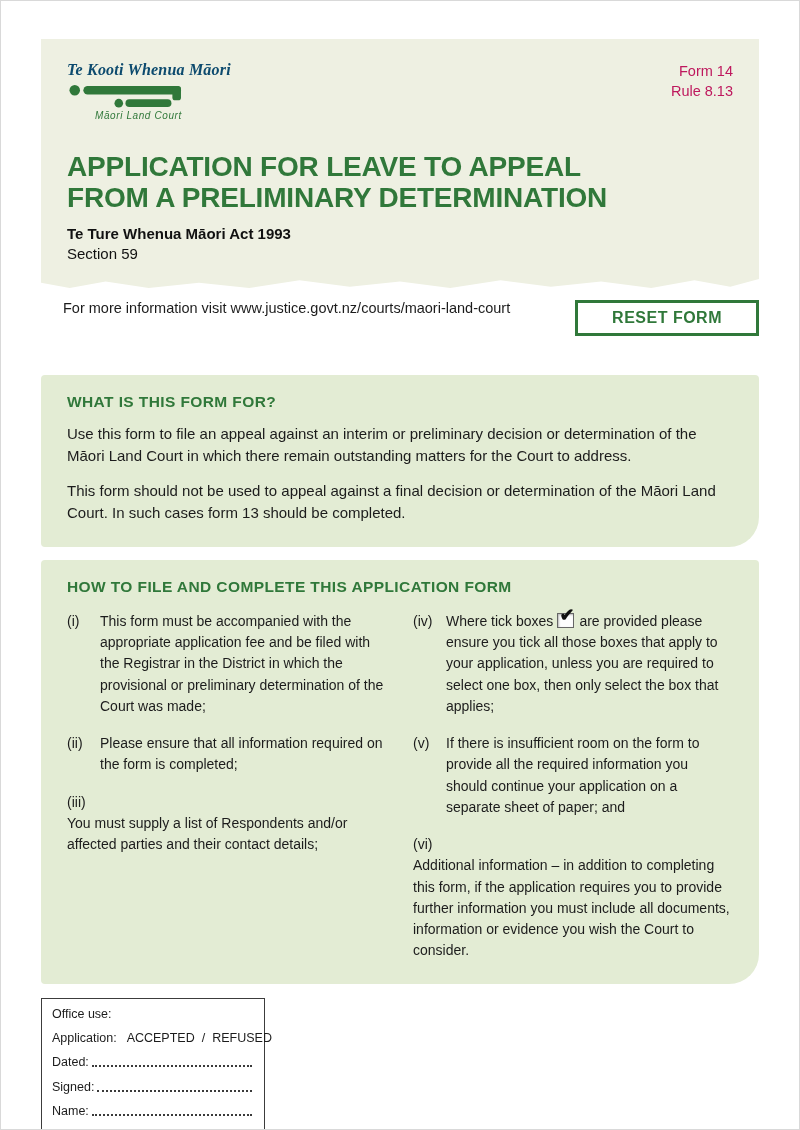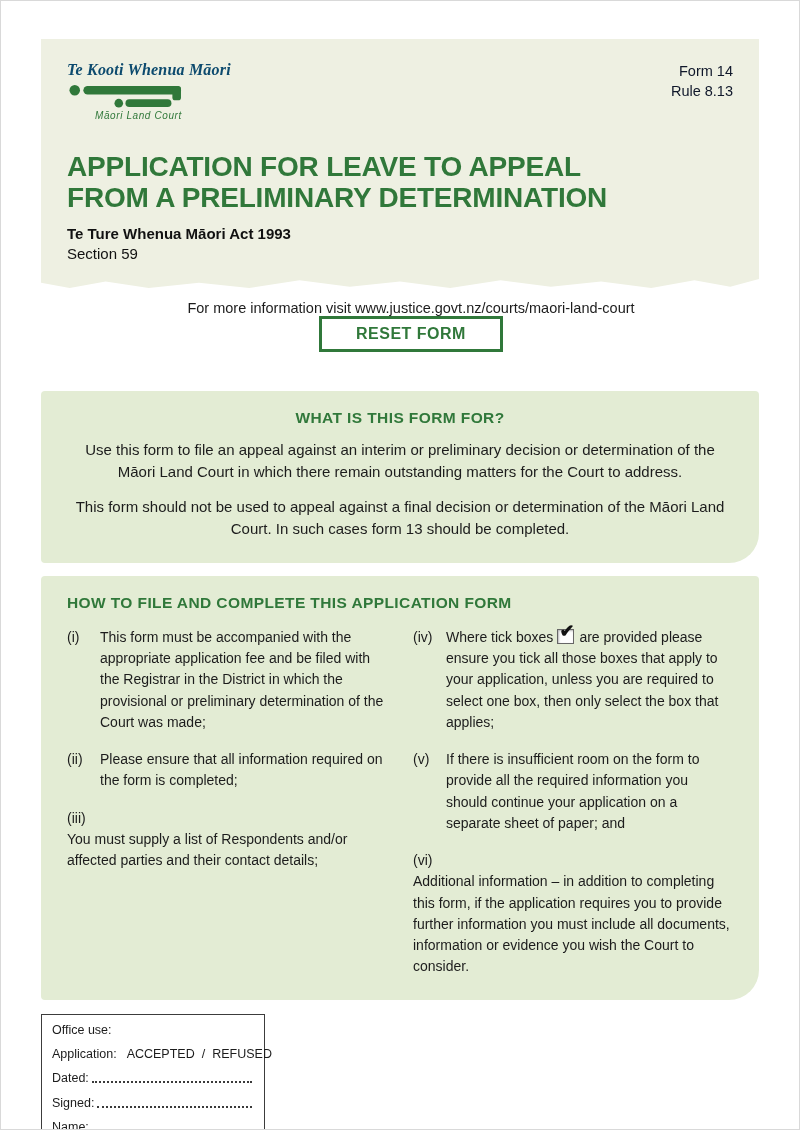--- a/index.html
+++ b/index.html
@@ -21,46 +21,46 @@
   .header-top { display:flex; justify-content:space-between; align-items:flex-start; }
   .logo-title {
     font-family:"Liberation Serif", serif; font-style:italic; font-weight:bold;
     color:#0c4a6e; font-size:16px; letter-spacing:.2px;
   }
   .logo-mark { margin:4px 0 1px 2px; display:block; }
   .logo-sub {
     font-family:Liberation Sans, sans-serif; font-style:italic; color:#30783a;
     font-size:10px; letter-spacing:.6px; margin-left:28px;
   }
-  .form-meta { text-align:right; font-size:14.5px; line-height:1.4; color:#0f172a; }
+  .form-meta { text-align:right; font-size:14.5px; line-height:1.4; color:#be185d; }
   .page-title {
     color:#30783a; font-size:28px; font-weight:bold; line-height:1.12;
     letter-spacing:-0.2px; margin-top:30px;
   }
   .act-name { font-weight:bold; font-size:15px; margin-top:11px; color:#111; }
   .section-no { font-size:15px; margin-top:3px; color:#111; }
 
   
-  .info-row { display:flex; align-items:center; justify-content:space-between;
-    margin-top:8px; padding-left:22px;flex-direction:column; }
+  .info-row { display:flex; justify-content:space-between;
+    margin-top:8px; padding-left:22px; }
   .info-text { font-size:14.5px; }
   .reset-btn {
     border:3px solid #30783a; background:#fff; color:#30783a;
     font-family:"Liberation Sans", sans-serif;
     font-weight:bold; font-size:16px; letter-spacing:.5px;
     padding:6px 34px; cursor:pointer;
   }
   .divider { height:3px; background:#30783a; margin-top:9px; }
 
   
   .panel {
     background:#e3ecd4; border-radius:4px 4px 30px 4px;
     padding:18px 26px 22px;
   }
-  .panel-1 { margin-top:30px;text-align:center; }
+  .panel-1 { margin-top:30px; }
   .panel-2 { margin-top:13px; }
   .panel-heading {
     color:#30783a; font-size:15.5px; font-weight:bold; letter-spacing:.4px;
   }
   .panel p { font-size:15px; line-height:1.5; margin-top:12px; max-width:684px; }
 
   .cols { display:flex; gap:26px; margin-top:15px; }
   .col { flex:1; }
   .instr { display:flex; font-size:14px; line-height:1.52; margin-bottom:16px; }
   .instr:last-child { margin-bottom:0;flex-direction:column; }

